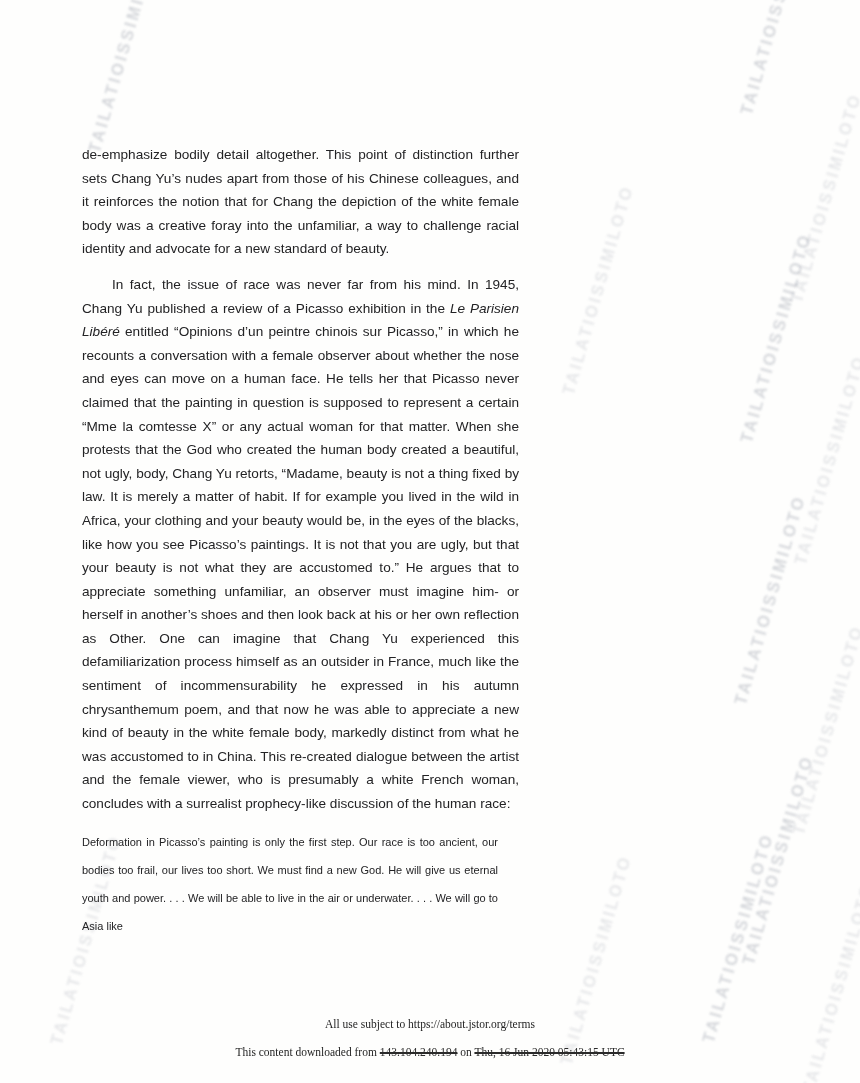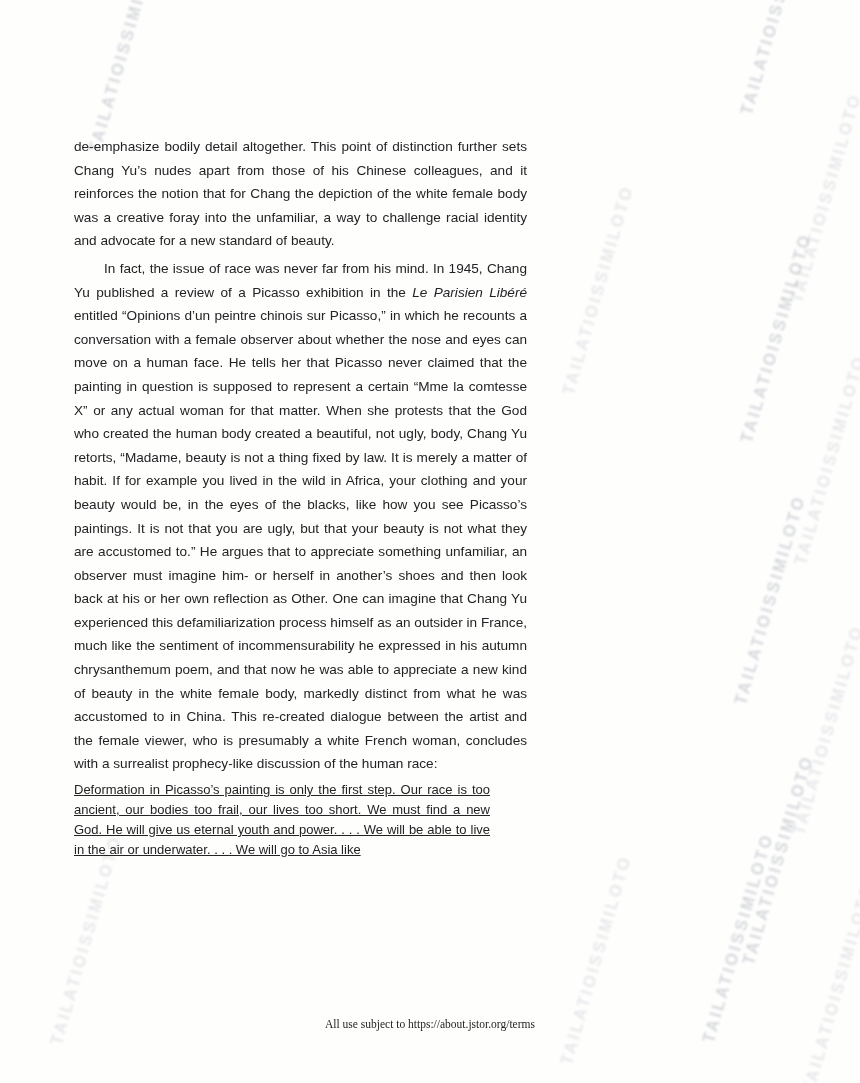--- a/index.html
+++ b/index.html
@@ -35,29 +35,28 @@
   .textcol {
     position: absolute;
     left: 70px;
     top: 131px;
     width: 461px;
     font-size: 13.6px;
     line-height: 23.6px;
     text-align: justify;
     color: #232325;
   }
-  .textcol p { margin: 4px; }
+  .textcol p { margin: 12px; }
   .p-indent { text-indent: 30px; }
   .blockquote {
     margin-top: 26px;
     margin-left: 35px;
     width: 416px;
-    font-size: 13px;
-    line-height: 20px;
-    text-decoration: underline;
+    font-size: 11px;
+    line-height: 28px;
   }
   
   .runfoot {
     position: absolute;
     top: 901px;
     right: 72px;
     font-size: 12.3px;
     font-weight: bold;
     letter-spacing: 0.9px;
     color: #141414;
@@ -101,15 +100,16 @@
   <span class="wm" style="left:700px; top:1040px;">TAILATIOISSIMILOTO</span>
   <span class="wm light" style="left:800px; top:1090px;">TAILATIOISSIMILOTO</span>
 
   <div class="textcol">
     <p>de-emphasize bodily detail altogether. This point of distinction further sets Chang Yu’s nudes apart from those of his Chinese colleagues, and it reinforces the notion that for Chang the depiction of the white female body was a creative foray into the unfamiliar, a way to challenge racial identity and advocate for a new standard of beauty.</p>
     <p class="p-indent"><span>In fact, the issue of race was never far from his mind. In 1945, Chang Yu published a review of a Picasso exhibition in the </span><span class="ital">Le Parisien Libéré</span><span> entitled “Opinions d’un peintre chinois sur Picasso,” in which he recounts a conversation with a female observer about whether the nose and eyes can move on a human face. He tells her that Picasso never claimed that the painting in question is supposed to represent a certain “Mme la comtesse X” or any actual woman for that matter. When she protests that the God who created the human body created a beautiful, not ugly, body, Chang Yu retorts, “Madame, beauty is not a thing fixed by law. It is merely a matter of habit. If for example you lived in the wild in Africa, your clothing and your beauty would be, in the eyes of the blacks, like how you see Picasso’s paintings. It is not that you are ugly, but that your beauty is not what they are accustomed to.” He argues that to appreciate something unfamiliar, an observer must imagine him- or herself in another’s shoes and then look back at his or her own reflection as Other. One can imagine that Chang Yu experienced this defamiliarization process himself as an outsider in France, much like the sentiment of incommensurability he expressed in his autumn chrysanthemum poem, and that now he was able to appreciate a new kind of beauty in the white female body, markedly distinct from what he was accustomed to in China. This re-created dialogue between the artist and the female viewer, who is presumably a white French woman, concludes with a surrealist prophecy-like discussion of the human race:</span></p>
     <p class="blockquote">Deformation in Picasso’s painting is only the first step. Our race is too ancient, our bodies too frail, our lives too short. We must find a new God. He will give us eternal youth and power. . . . We will be able to live in the air or underwater. . . . We will go to Asia like</p>
   </div>
 
 
+  <div class="jstor line1"><span>This content downloaded from</span> <span class="redact">143.104.240.194</span> <span>on</span> <span class="redact">Thu, 16 Jun 2020 05:43:15 UTC</span></div>
   <div class="jstor line2">All use subject to https://about.jstor.org/terms</div>
 
 </div>
 
 </body></html>

